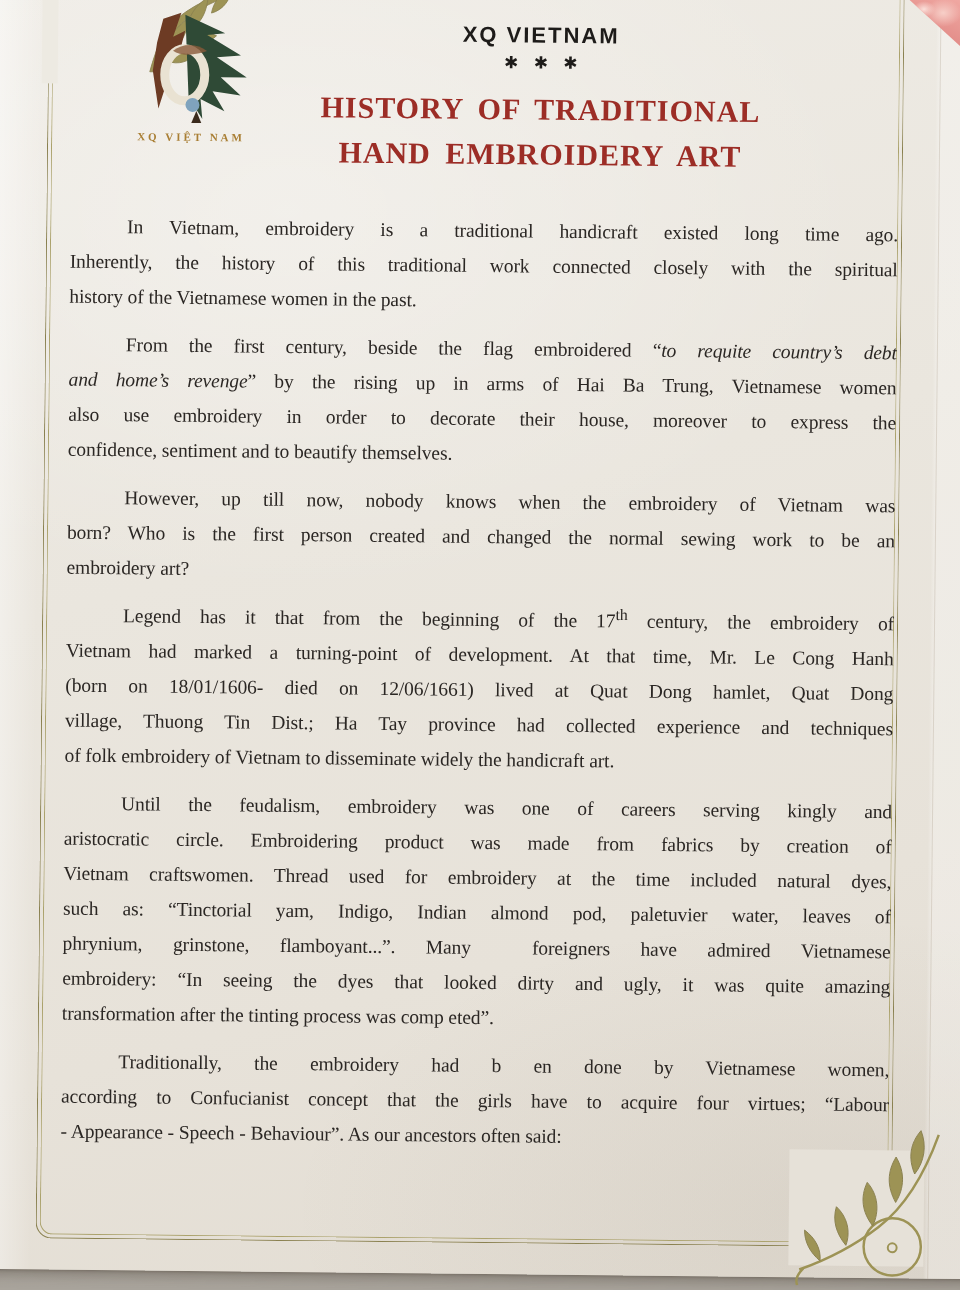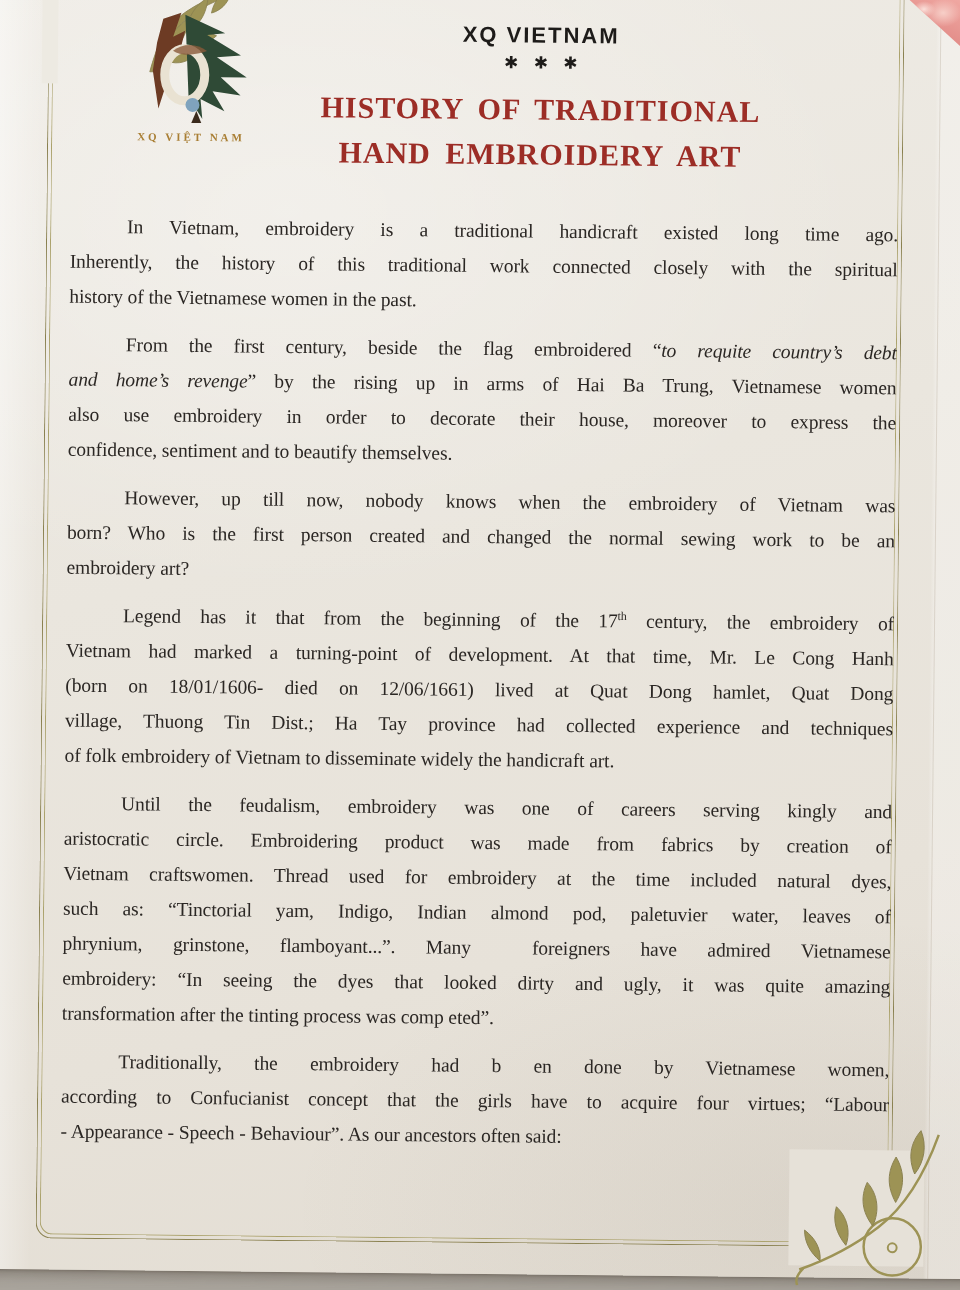--- a/index.html
+++ b/index.html
@@ -73,21 +73,21 @@
 
   
   .doc-body { position:absolute; left:84px; top:235px; width:828px; color:#2b2724;
     font-size:19.5px; }
   .para { margin-bottom:13px; }
   .line { height:35px; line-height:35px; text-align:justify; text-align-last:justify;
     overflow:hidden; letter-spacing:-0.1px; }
   .line.first { text-indent:57px; }
   .line.last { text-align:left; text-align-last:left; }
   .it { font-style:italic; }
-  .line sup { font-size:12px; line-height:0; vertical-align:super; }
+  .line sup { font-size:16px; line-height:0; vertical-align:super; }
 
   
   .fabric-corner {
     position:absolute; top:0; right:0; width:60px; height:46px; z-index:5;
     clip-path:polygon(16% 0, 100% 0, 100% 100%);
     background:
       radial-gradient(26px 20px at 72% 28%, #f7cfc8 0%, rgba(247,207,200,0) 70%),
       radial-gradient(14px 10px at 40% 20%, #fbe0da 0%, rgba(251,224,218,0) 80%),
       linear-gradient(205deg,#f0a8a2 0%, #e18a86 70%, #d67d7a 100%);
   }

